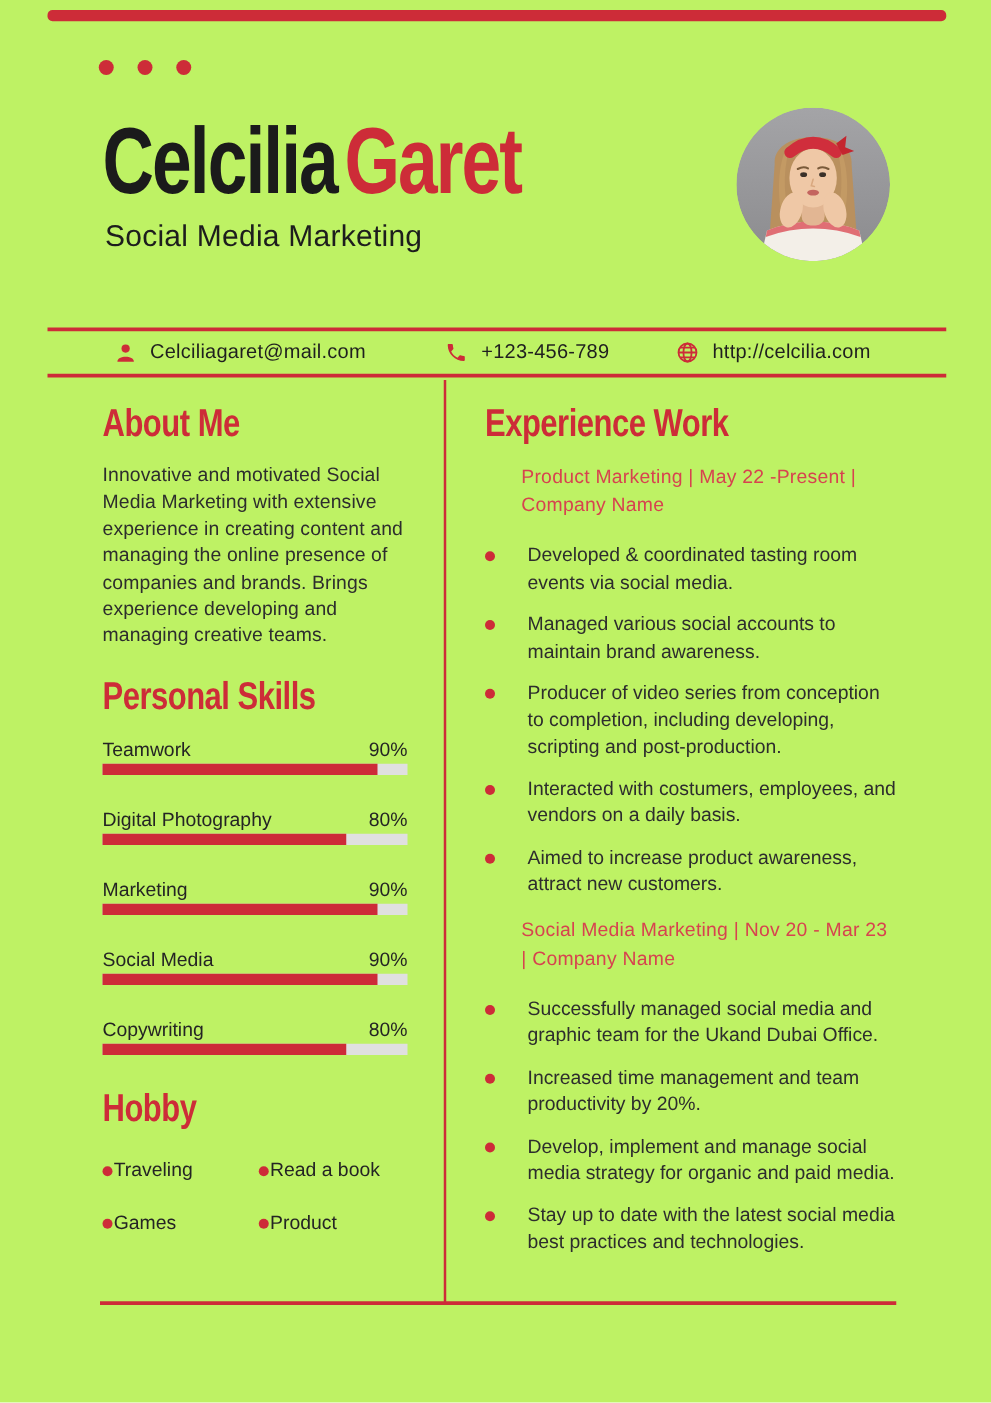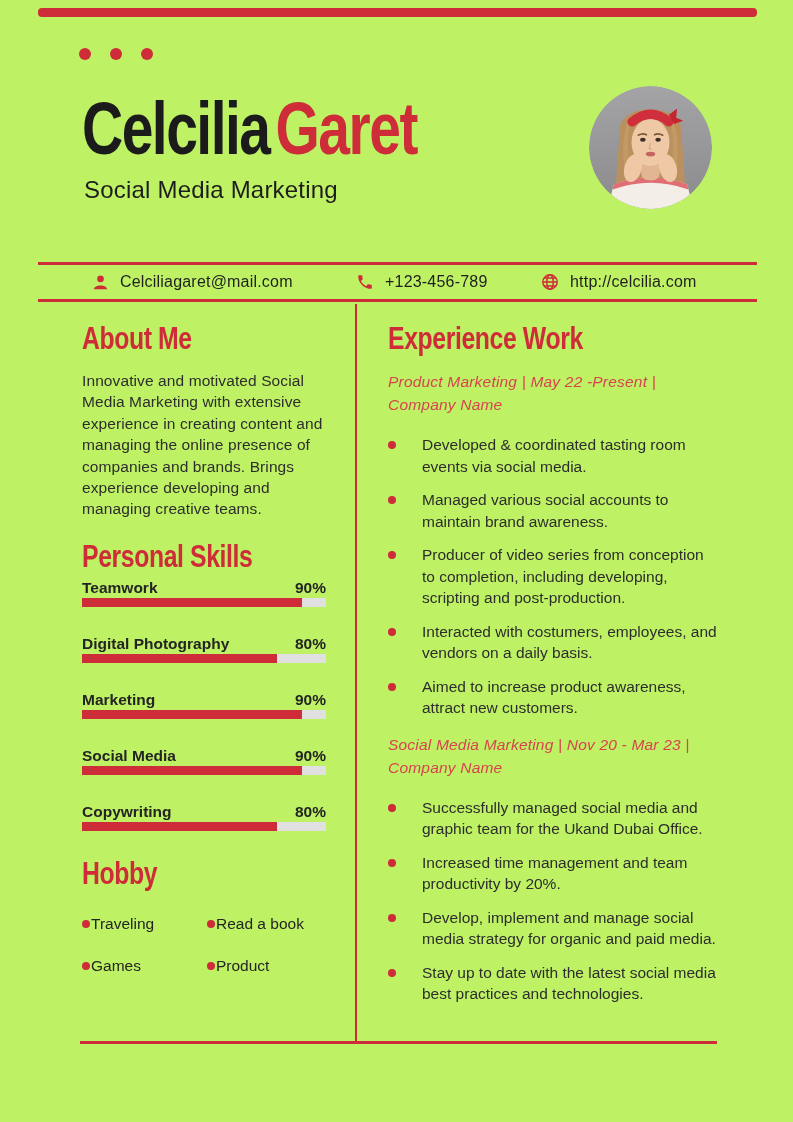--- a/index.html
+++ b/index.html
@@ -44,36 +44,36 @@
   .col-right{position:absolute;left:388px;top:322px;width:330px;}
 
   .section-title{font-size:31px;font-weight:800;color:var(--red);letter-spacing:-.5px;line-height:34px;
     transform:scaleX(0.8);transform-origin:0 50%;white-space:nowrap;}
 
   
   .about-text{margin-top:14px;font-size:15.5px;line-height:21.4px;letter-spacing:.1px;color:var(--body);}
 
   
   .skills-title{margin-top:20px;}
-  .skills{margin-top:3px;font-weight:bold;}
+  .skills{margin-top:16px;}
   .skill{margin-bottom:26px;}
   .skill-head{display:flex;justify-content:space-between;align-items:baseline;
     font-size:15.5px;line-height:21px;color:#242424;}
   .skill-track{height:9px;background:var(--track);}
   .skill-fill{height:100%;background:var(--red);}
 
   
   .hobby-title{margin-top:12px;}
   .hobby-grid{margin-top:24px;display:grid;grid-template-columns:125px 1fr;row-gap:24px;}
   .hobby-item{display:flex;align-items:center;gap:1px;font-size:15.5px;color:#242424;}
   .rdot{flex:0 0 8px;width:8px;height:8px;border-radius:50%;background:var(--red);}
 
   
-  .job-heading{margin-top:14px;font-style:italic;color:var(--red-soft);
-    font-size:15.5px;line-height:23px;letter-spacing:.2px;}
+  .job-heading{margin-top:14px;color:var(--red-soft);
+    font-size:15.5px;line-height:23px;letter-spacing:.2px;margin-left:29px;}
   .bullets{margin-top:18px;}
   .bullet{display:flex;gap:26px;margin-bottom:12px;font-size:15.5px;line-height:21.5px;color:var(--body);}
   .bullet .rdot{margin-top:7px;}
   .job2{margin-top:14px;}
 </style>
 </head>
 <body>
 
 <div class="page">
 

